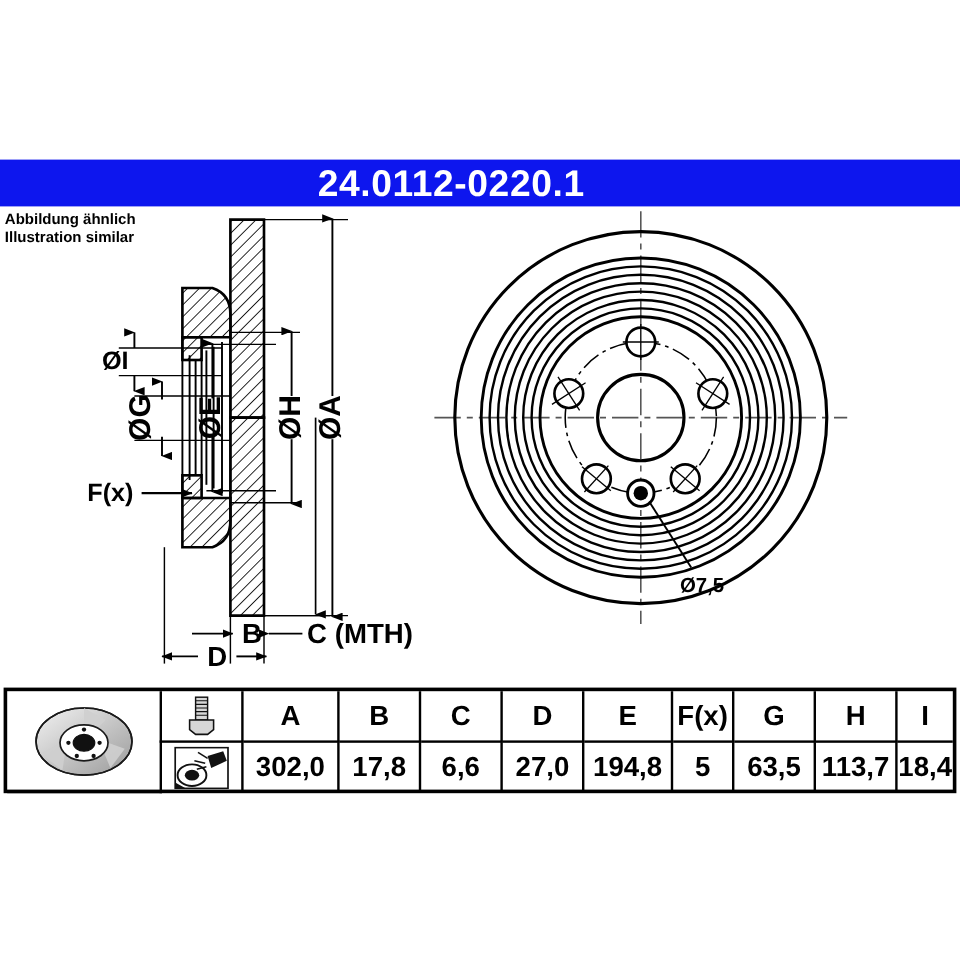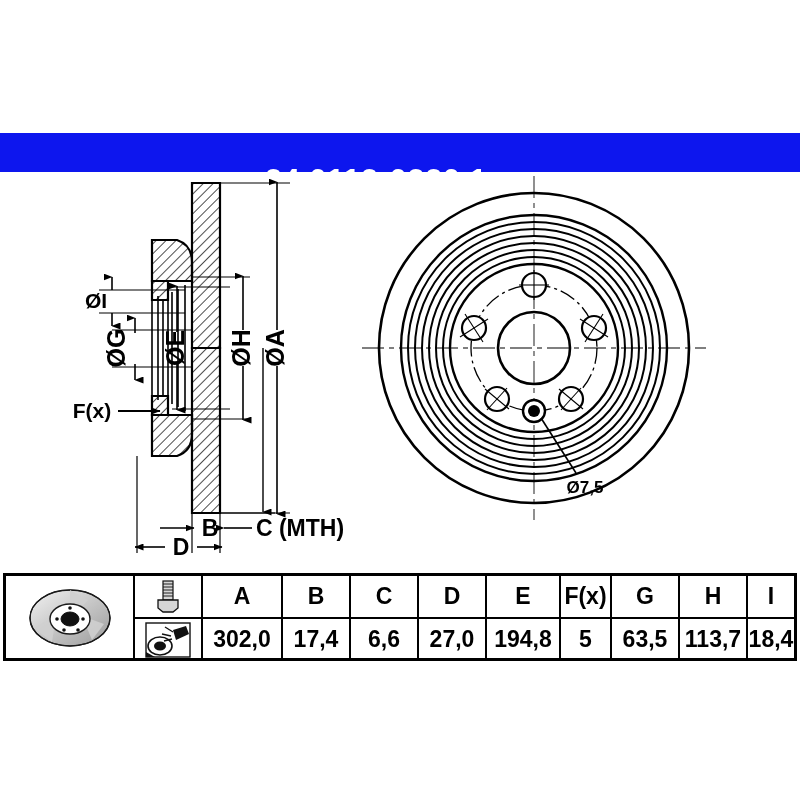--- a/index.html
+++ b/index.html
@@ -72,26 +72,30 @@
     width:100%;height:100%;
     display:flex;align-items:center;justify-content:center;
   }
 </style>
 </head>
 <body>
 
 <div id="root">
 
   <div class="header-bar" style="background: rgb(13, 22, 238);">
-    <div class="header-title" style="color: rgb(255, 255, 255); margin-top: 28px;">
+    <div class="header-title" style="color: rgb(255, 255, 255);">
       <span>24.0112-0220.1</span>
       <span style="display:inline-block;width:48px;"></span>
     </div>
   </div>
 
+  <div class="note">
+    <div>Abbildung ähnlich</div>
+    <div>Illustration similar</div>
+  </div>
 
   <svg id="drawing" viewBox="0 0 800 800">
     <defs>
 
       <pattern id="hatch" width="7" height="7" patternTransform="rotate(45)" patternUnits="userSpaceOnUse">
         <line x1="0" y1="0" x2="0" y2="7" stroke="#000" stroke-width="1.4"></line>
       </pattern>
       <marker id="arrR" markerWidth="9" markerHeight="7" refX="8.5" refY="3.5" orient="auto" markerUnits="userSpaceOnUse">
         <polygon points="0,0 9,3.5 0,7" fill="#000"></polygon>
       </marker>
@@ -339,21 +343,21 @@
               <g stroke="#111" stroke-width="1.3">
                 <line x1="28" y1="10" x2="20" y2="5"></line>
                 <line x1="26" y1="14" x2="17" y2="12"></line>
                 <line x1="27" y1="17" x2="19" y2="19"></line>
               </g>
               <polygon points="1,30 10,35 1,35" fill="#111"></polygon>
             </svg>
           </div>
         </td>
         <td class="val">302,0</td>
-        <td class="val">17,4</td>
+        <td class="val">17,8</td>
         <td class="val">6,6</td>
         <td class="val">27,0</td>
         <td class="val">194,8</td>
         <td class="val">5</td>
         <td class="val">63,5</td>
         <td class="val">113,7</td>
         <td class="val">18,4</td>
       </tr>
     </tbody>
       </table>

